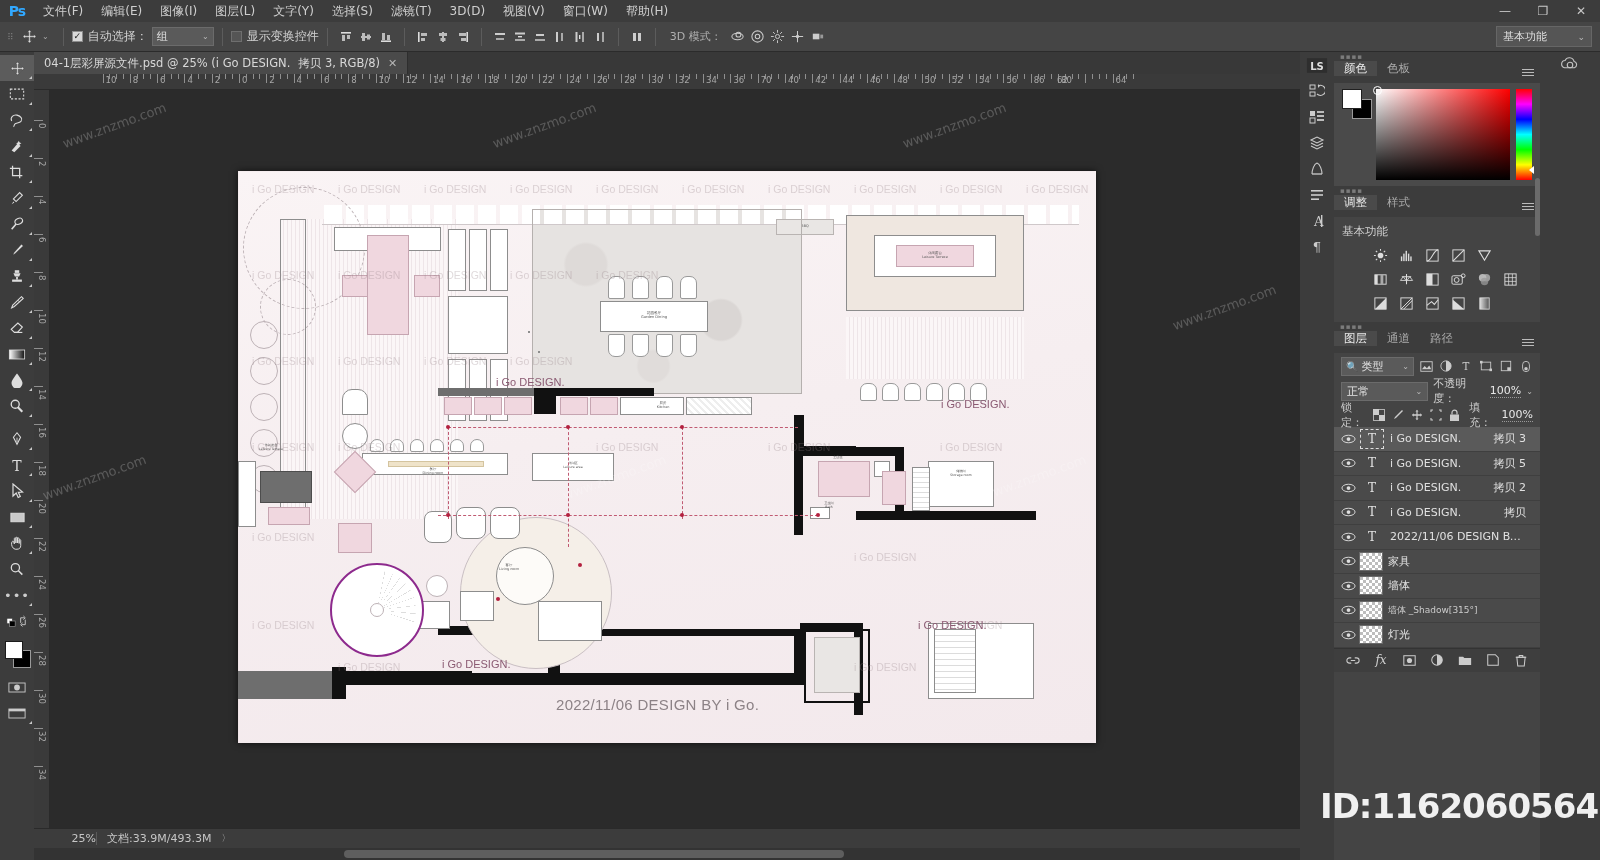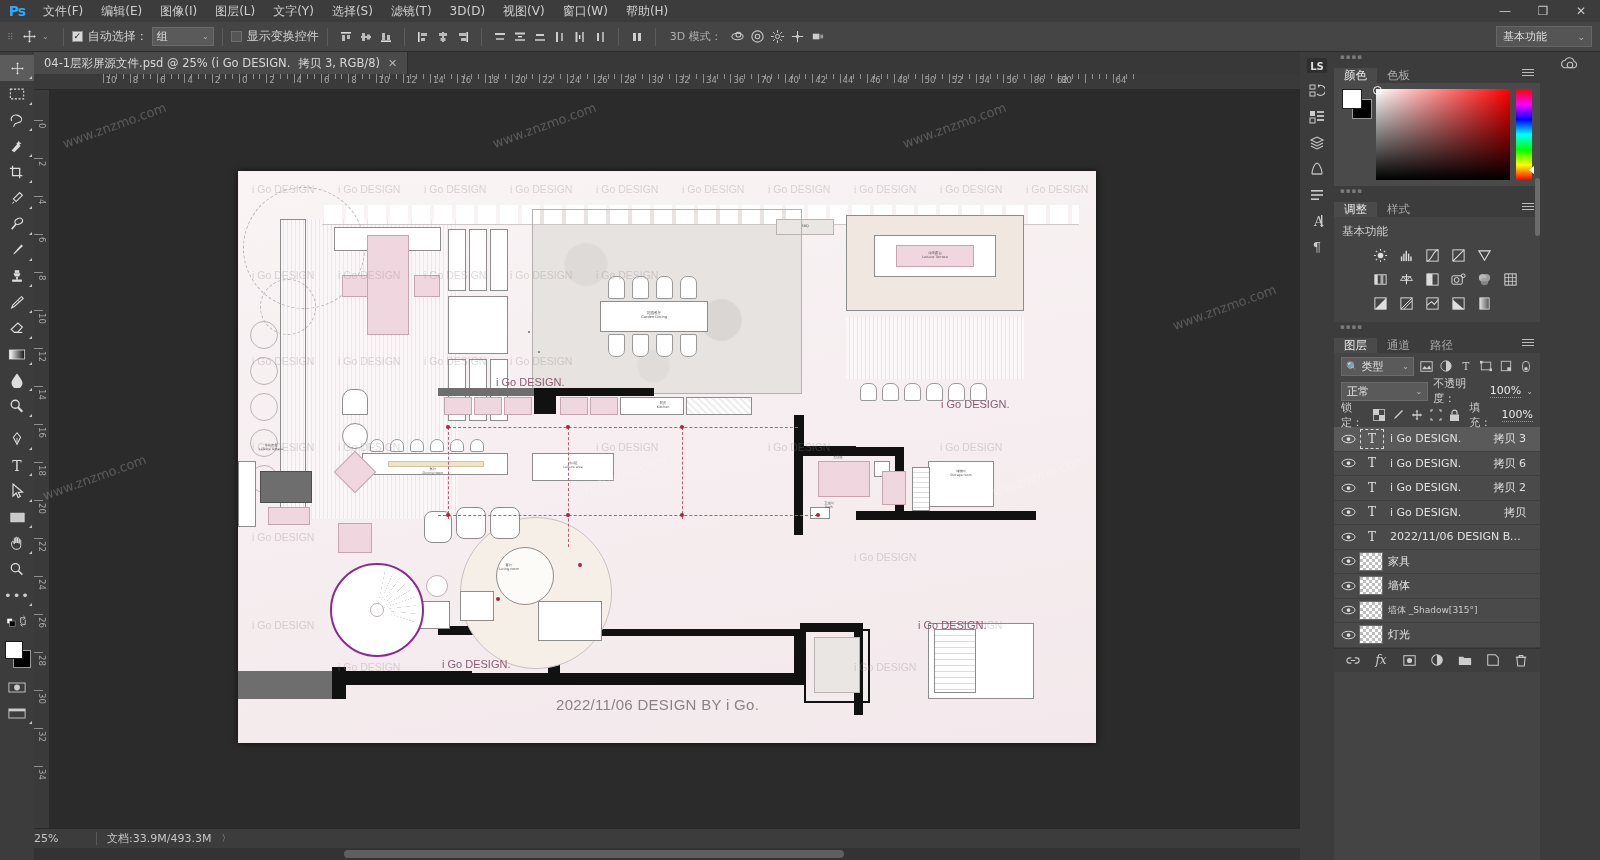--- a/index.html
+++ b/index.html
@@ -122,42 +122,42 @@
       radial-gradient(circle at 45% 85%, #e0dcda 7%, transparent 8%); }
   .striped { position:absolute;
     background:repeating-linear-gradient(90deg,#fbf6f7 0 3px,#eee5e8 3px 4px); }
   .lbl { position:absolute; font-size:3.6px; color:#555; text-align:center;
     line-height:1.25; width:70px; }
 
   
   .statusbar { position:absolute; left:34px; top:828px; width:1266px;
     height:20px; background:#3c3c3c; border-top:1px solid #2a2a2a;
     display:flex; align-items:center; font-size:11px; color:#c6c6c6; }
-  .st-zoom { width:62px; text-align:left; }
+  .st-zoom { width:62px; text-align:right; }
   .st-div { width:1px; height:13px; background:#5a5a5a; }
   .st-doc { padding:0 10px; }
   .st-arrow { font-size:9px; color:#aaa; }
   .hscroll { position:absolute; left:34px; top:848px; width:1266px; height:12px;
     background:#333; }
   .hthumb { position:absolute; left:310px; top:2px; width:500px; height:8px;
     background:#5e5e5e; border-radius:4px; }
 
   
   .dockStrip { position:absolute; left:1300px; top:52px; width:34px;
     height:808px; background:#3c3c3c; }
   .dockStrip2 { position:absolute; left:1540px; top:52px; width:60px;
     height:808px; background:#3c3c3c; }
   .dstrip-ico { width:34px; height:26px; display:flex; align-items:center;
     justify-content:center; color:#cfcfcf; }
   .rightpanels { position:absolute; left:1334px; top:52px; width:206px;
     height:808px; background:#444; }
 
   .pgrip { height:9px; background:#3c3c3c; display:flex; align-items:center;
     padding-left:6px; color:#7b7b7b; font-size:7px; letter-spacing:1px; }
-  .ptabs { height:22px; background:#3c3c3c; display:flex; align-items:flex-end;
+  .ptabs { height:22px; background:#3c3c3c; display:flex; align-items:flex-start;
     position:relative; }
   .ptab { padding:0 10px; display:flex; align-items:center; font-size:11.5px;
     color:#aaa; }
   .ptab.sel { background:#4a4a4a; color:#e8e8e8; }
   .pmenu { position:absolute; right:6px; top:5px; width:12px; height:12px;
     display:flex; flex-direction:column; justify-content:center; gap:2px; }
   .pmenu i { display:block; height:1px; background:#bbb; }
 
   
   .colorbody { height:103px; background:#4a4a4a; position:relative;
@@ -1392,21 +1392,21 @@
         </div>
         <div class="layerrow">
           <span class="lr-eye">
             <svg width="15" height="10" viewBox="0 0 16 10">
                 <ellipse cx="8" cy="5" rx="7" ry="4" fill="none" stroke="#ddd" stroke-width="1"></ellipse>
                 <circle cx="8" cy="5" r="2" fill="#ddd"></circle>
               </svg>
           </span>
           <span class="lr-thumb txt">T</span>
           <span class="lr-name">i Go DESIGN.</span>
-          <span class="lr-copy">拷贝 6</span>
+          <span class="lr-copy">拷贝 5</span>
         </div>
         <div class="layerrow">
           <span class="lr-eye">
             <svg width="15" height="10" viewBox="0 0 16 10">
                 <ellipse cx="8" cy="5" rx="7" ry="4" fill="none" stroke="#ddd" stroke-width="1"></ellipse>
                 <circle cx="8" cy="5" r="2" fill="#ddd"></circle>
               </svg>
           </span>
           <span class="lr-thumb txt">T</span>
           <span class="lr-name">i Go DESIGN.</span>
@@ -1520,14 +1520,15 @@
   </div>
 
   <div class="diagwm" style="left:60px;top:118px;">www.znzmo.com</div>
   <div class="diagwm" style="left:490px;top:118px;">www.znzmo.com</div>
   <div class="diagwm" style="left:900px;top:118px;">www.znzmo.com</div>
   <div class="diagwm" style="left:40px;top:470px;">www.znzmo.com</div>
   <div class="diagwm" style="left:560px;top:470px;">www.znzmo.com</div>
   <div class="diagwm" style="left:980px;top:470px;">www.znzmo.com</div>
   <div class="diagwm" style="left:1170px;top:300px;">www.znzmo.com</div>
 
+  <div class="idwm">ID:1162060564</div>
 
 </div>
 
 </body></html>

